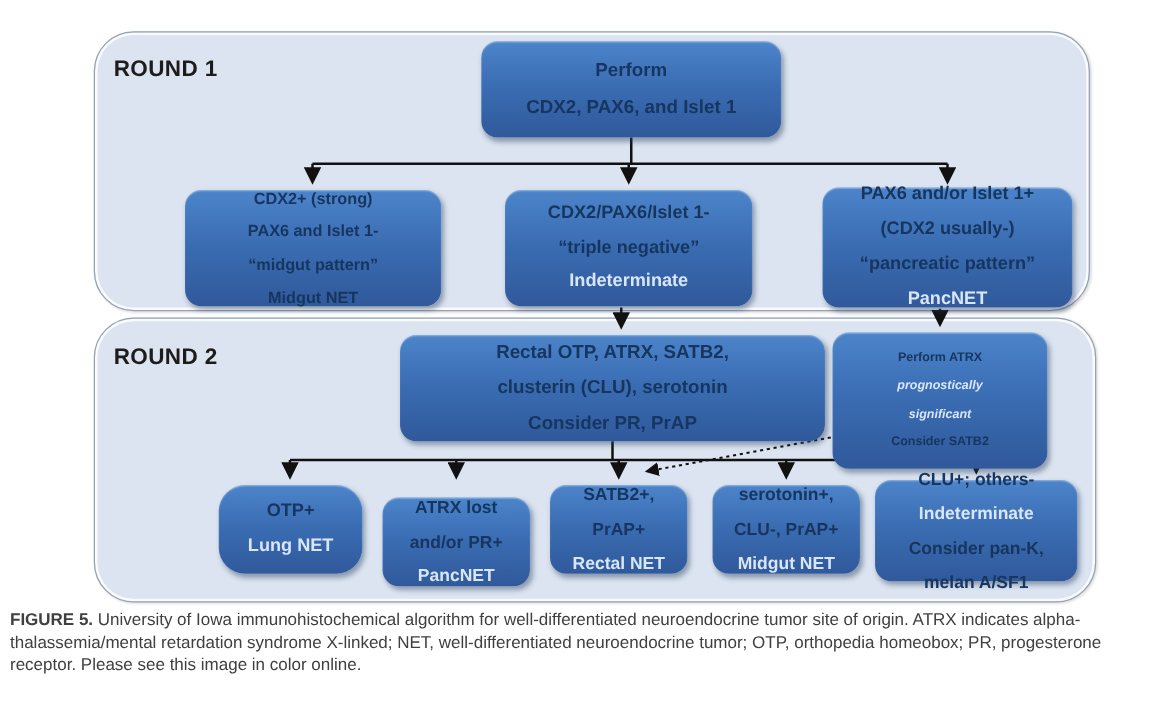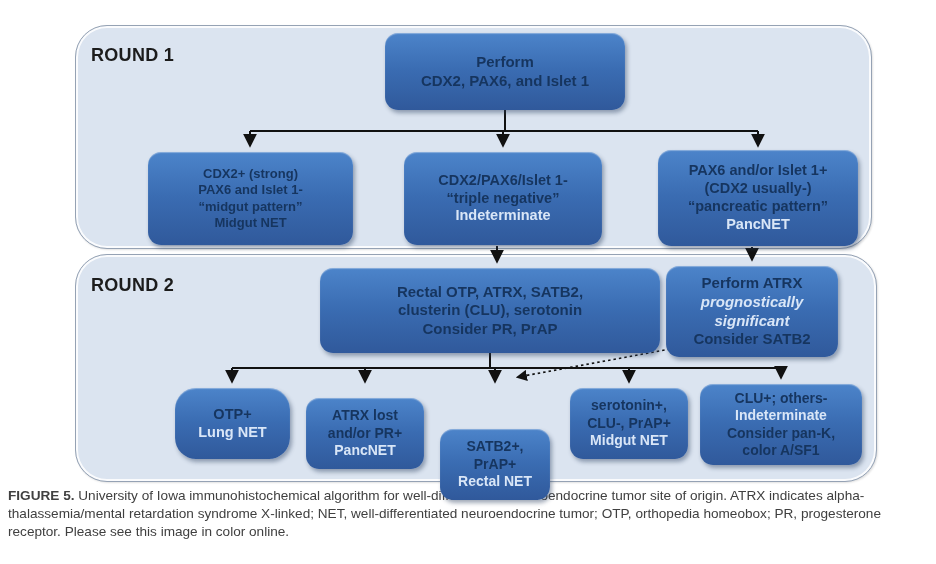--- a/index.html
+++ b/index.html
@@ -14,21 +14,21 @@
   }
   .round-label{
     position:absolute;font-size:18px;font-weight:bold;color:#1c1c1c;letter-spacing:.3px;
   }
   .connectors{position:absolute;left:0;top:0;z-index:2;}
   .node{
     position:absolute;z-index:3;border-radius:13px;
     background:linear-gradient(180deg,#4c84ca 0%,#3a6cb2 48%,#30599b 100%);
     box-shadow:2px 3px 4px rgba(45,65,95,.45), inset 0 1px 1px rgba(255,255,255,.35);
     display:flex;flex-direction:column;align-items:center;justify-content:center;
-    text-align:left;line-height:1.24;font-weight:bold;font-size:15px;
+    text-align:left;line-height:1.24;font-weight:bold;font-size:15px;gap:10px;
   }
   .node .ln{display:block;white-space:nowrap;}
   .dark{color:#16355f;}
   .light{color:#d9e6f7;}
   .ital{font-style:italic;}
   .caption{
     position:absolute;left:8px;top:487px;width:921px;font-size:13.6px;line-height:1.32;
     color:#404040;text-align:left;
   }
   .caption b{font-weight:bold;}
@@ -97,55 +97,55 @@
     <span class="ln dark">“pancreatic pattern”</span>
     <span class="ln light">PancNET</span>
   </div>
 
   <div class="node" style="left:320px;top:268px;width:340px;height:85px;">
     <span class="ln dark">Rectal OTP, ATRX, SATB2,</span>
     <span class="ln dark">clusterin (CLU), serotonin</span>
     <span class="ln dark">Consider PR, PrAP</span>
   </div>
 
-  <div class="node" style="left:666px;top:266px;width:172px;height:91px;font-size:15px;">
+  <div class="node" style="left:666px;top:266px;width:172px;height:109px;font-size:10px;">
     <span class="ln dark">Perform ATRX</span>
     <span class="ln light ital">prognostically</span>
     <span class="ln light ital">significant</span>
     <span class="ln dark">Consider SATB2</span>
   </div>
 
   <div class="node" style="left:175px;top:388px;width:115px;height:71px;font-size:14.5px;border-radius:21px;">
     <span class="ln dark">OTP+</span>
     <span class="ln light">Lung NET</span>
   </div>
 
   <div class="node" style="left:306px;top:388px;width:118px;height:71px;font-size:14px;margin-top:10px;">
     <span class="ln dark">ATRX lost</span>
     <span class="ln dark">and/or PR+</span>
     <span class="ln light">PancNET</span>
   </div>
 
-  <div class="node" style="left:440px;top:388px;width:110px;height:71px;font-size:14px;margin-top:41px;">
+  <div class="node" style="left:440px;top:388px;width:110px;height:71px;font-size:14px;">
     <span class="ln dark">SATB2+,</span>
     <span class="ln dark">PrAP+</span>
     <span class="ln light">Rectal NET</span>
   </div>
 
   <div class="node" style="left:570px;top:388px;width:118px;height:71px;font-size:14px;">
     <span class="ln dark">serotonin+,</span>
     <span class="ln dark">CLU-, PrAP+</span>
     <span class="ln light">Midgut NET</span>
   </div>
 
   <div class="node" style="left:700px;top:384px;width:162px;height:81px;font-size:14px;">
     <span class="ln dark">CLU+; others-</span>
     <span class="ln light">Indeterminate</span>
     <span class="ln dark">Consider pan-K,</span>
-    <span class="ln dark">color A/SF1</span>
+    <span class="ln dark">melan A/SF1</span>
   </div>
 
   <div class="caption">
     <b>FIGURE 5.</b>
     <span>University of Iowa immunohistochemical algorithm for well-differentiated neuroendocrine tumor site of origin. ATRX indicates alpha-thalassemia/mental retardation syndrome X-linked; NET, well-differentiated neuroendocrine tumor; OTP, orthopedia homeobox; PR, progesterone receptor. Please see this image in color online.</span>
   </div>
 
 </div>
 
 </body></html>

